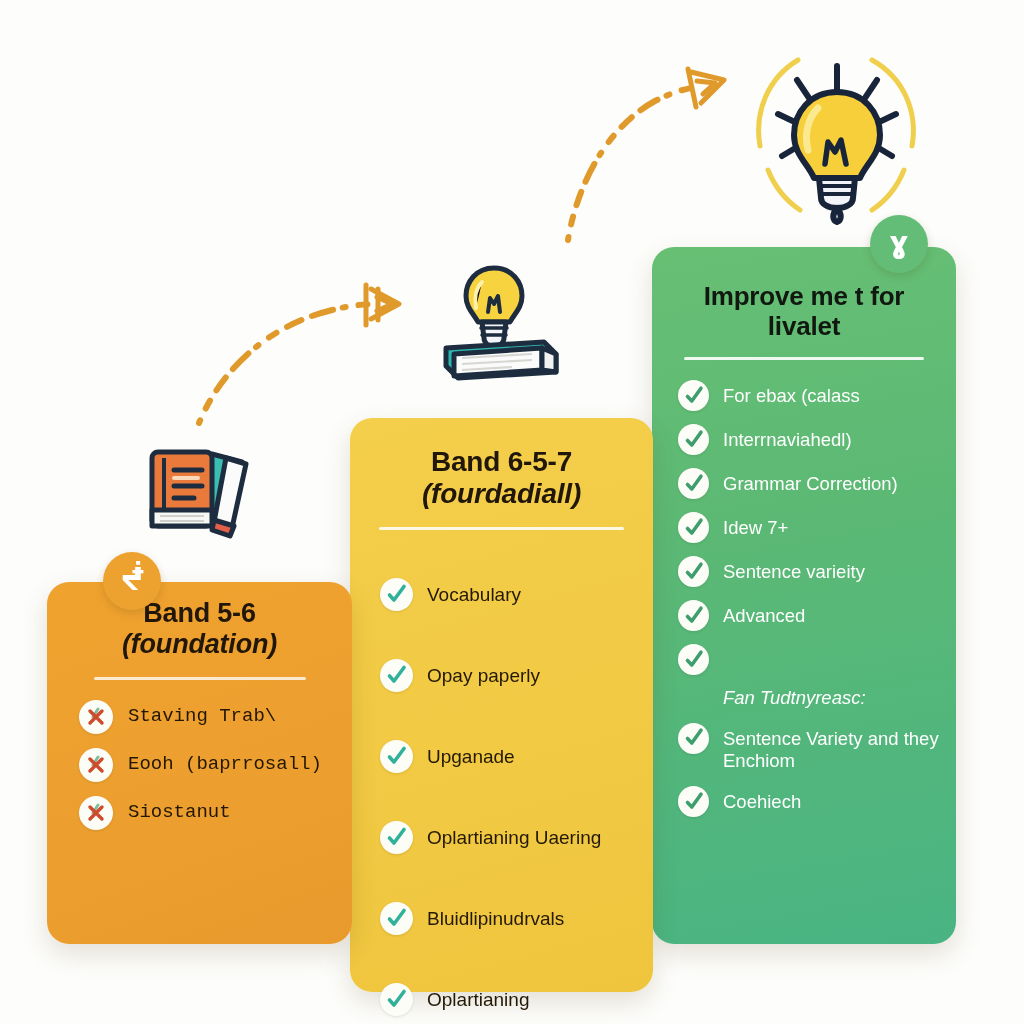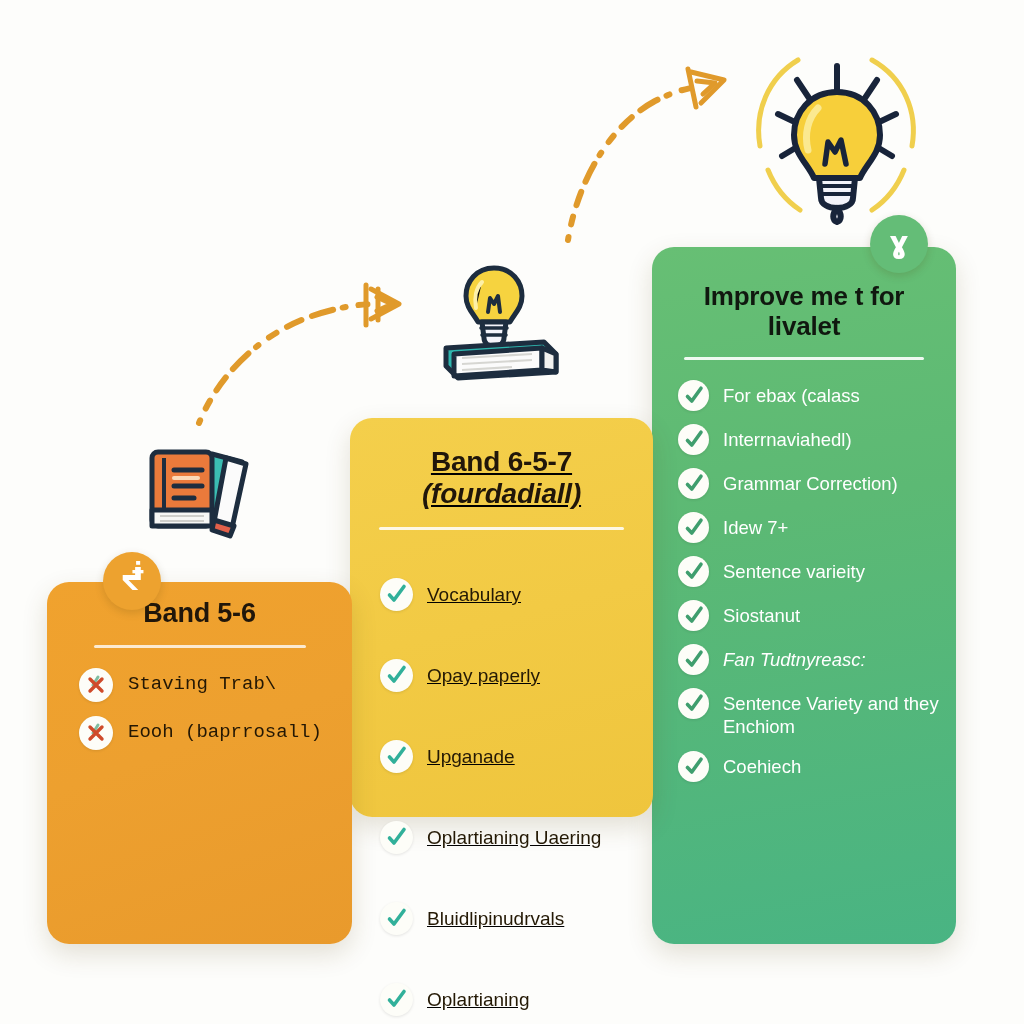--- a/index.html
+++ b/index.html
@@ -33,24 +33,23 @@
     top: 582px;
     width: 305px;
     height: 362px;
     background: linear-gradient(160deg, #f0a22e 0%, #eda02f 45%, #e99a2c 100%);
     z-index: 4;
   }
   #card-yellow {
     left: 350px;
     top: 418px;
     width: 303px;
-    height: 399px;
+    height: 574px;
     background: linear-gradient(165deg, #f4cf4b 0%, #f2ca44 50%, #efc53d 100%);
     z-index: 3;
-    text-decoration: underline;
   }
   #card-green {
     left: 652px;
     top: 247px;
     width: 304px;
     height: 697px;
     background: linear-gradient(170deg, #67bf74 0%, #5cb974 38%, #49b483 100%);
     z-index: 2;
   }
 
@@ -162,21 +161,21 @@
 
   .item-label {
     font-size: 19px;
     line-height: 1.22;
     padding-top: 5px;
   }
   #card-orange .item-label { color: #231704; font-size: 19px; }
   #card-yellow .item-label { color: #241905; font-size: 19px; }
   #card-green  .item-label { color: #ffffff; font-size: 18.5px; }
 
-  .ital { font-style: italic; }
+  .ital { font-style: italic; margin-top: 38px; }
 
   
   .deco {
     position: absolute;
     z-index: 6;
   }
   #icon-books   { left: 140px; top: 432px; }
   #icon-booklamp{ left: 432px; top: 250px; }
   #icon-bigbulb { left: 742px; top: 42px; }
 
@@ -277,20 +276,21 @@
     </g>
     <path d="M76 66 C 66 76, 62 92, 66 108" stroke="#fcedA0" stroke-width="7" stroke-linecap="round" fill="none" opacity="0.85"></path>
   </svg>
 
   <div id="card-orange" class="card">
     <div class="badge" id="badge-orange">
       <span class="badge-glyph">ᖫ</span>
     </div>
     <div class="card-title">
       <span>Band 5-6</span>
+      <span class="title-sub">(foundation)</span>
     </div>
     <div class="divider"></div>
     <ul class="feature-list">
 
       <li class="feature-item">
         <span class="mark">
           <svg width="20" height="20" viewBox="0 0 20 20">
             <path d="M12 2 L7 10" stroke="#7fbda0" stroke-width="3" stroke-linecap="round" fill="none"></path>
             <path d="M4 4 L16 16 M16 4 L4 16" stroke="#cf4b2b" stroke-width="3.4" stroke-linecap="round"></path>
           </svg>
@@ -301,20 +301,29 @@
       <li class="feature-item">
         <span class="mark">
           <svg width="20" height="20" viewBox="0 0 20 20">
             <path d="M12 2 L7 10" stroke="#7fbda0" stroke-width="3" stroke-linecap="round" fill="none"></path>
             <path d="M4 4 L16 16 M16 4 L4 16" stroke="#cf4b2b" stroke-width="3.4" stroke-linecap="round"></path>
           </svg>
         </span>
         <span class="item-label">Eooh (baprrosall)</span>
       </li>
 
+      <li class="feature-item">
+        <span class="mark">
+          <svg width="20" height="20" viewBox="0 0 20 20">
+            <path d="M12 2 L7 10" stroke="#7fbda0" stroke-width="3" stroke-linecap="round" fill="none"></path>
+            <path d="M4 4 L16 16 M16 4 L4 16" stroke="#cf4b2b" stroke-width="3.4" stroke-linecap="round"></path>
+          </svg>
+        </span>
+        <span class="item-label">Siostanut</span>
+      </li>
 
 
     </ul>
   </div>
 
   <div id="card-yellow" class="card">
     <div class="card-title">
       <span>Band 6-5-7</span>
       <span class="title-sub">(fourdadiall)</span>
     </div>
@@ -443,21 +452,21 @@
         </span>
         <span class="item-label">Sentence varieity</span>
       </li>
 
       <li class="feature-item">
         <span class="mark">
           <svg width="20" height="20" viewBox="0 0 20 20">
             <path d="M3.5 10.5 L7.8 15 L17 2.2" stroke="#3f9e6e" stroke-width="3.6" stroke-linecap="round" stroke-linejoin="round" fill="none"></path>
           </svg>
         </span>
-        <span class="item-label">Siostanut</span>
+        <span class="item-label">Advanced</span>
       </li>
 
       <li class="feature-item">
         <span class="mark">
           <svg width="20" height="20" viewBox="0 0 20 20">
             <path d="M3.5 10.5 L7.8 15 L17 2.2" stroke="#3f9e6e" stroke-width="3.6" stroke-linecap="round" stroke-linejoin="round" fill="none"></path>
           </svg>
         </span>
         <span class="item-label ital">Fan Tudtnyreasc:</span>
       </li>

